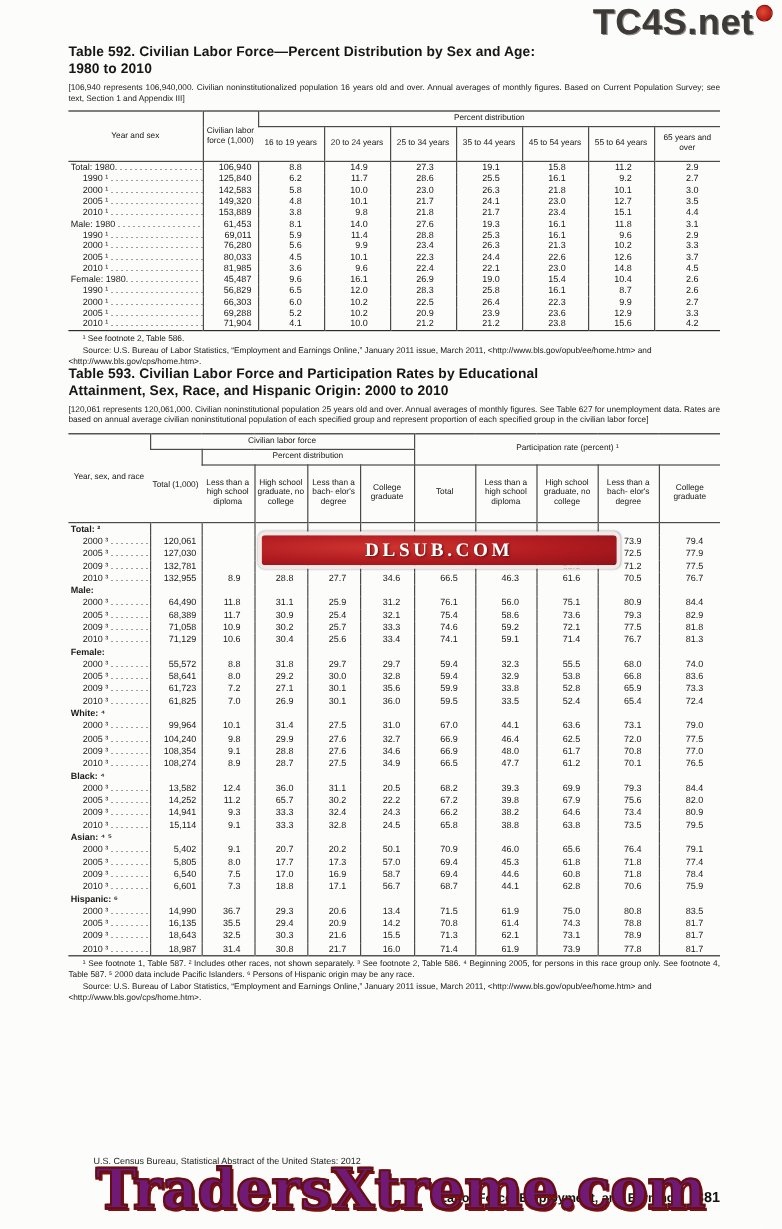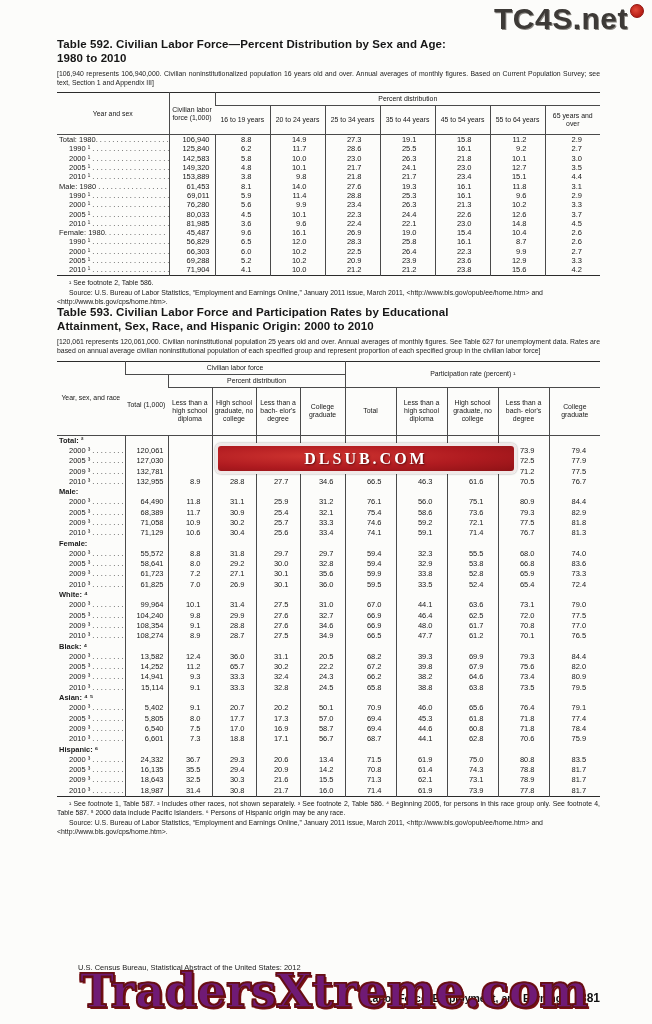--- a/index.html
+++ b/index.html
@@ -730,21 +730,21 @@
               <td class="num c3"></td>
               <td class="num c4"></td>
               <td class="num c5"></td>
               <td class="num c6"></td>
               <td class="num c7"></td>
               <td class="num c8"></td>
               <td class="num c9"></td>
             </tr>
             <tr>
               <td class="lbl ind">2000 ³ . . . . . . . . . . . .</td>
-              <td class="num c0">24,332</td>
+              <td class="num c0">14,990</td>
               <td class="num c1">36.7</td>
               <td class="num c2">29.3</td>
               <td class="num c3">20.6</td>
               <td class="num c4">13.4</td>
               <td class="num c5">71.5</td>
               <td class="num c6">61.9</td>
               <td class="num c7">75.0</td>
               <td class="num c8">80.8</td>
               <td class="num c9">83.5</td>
             </tr>

